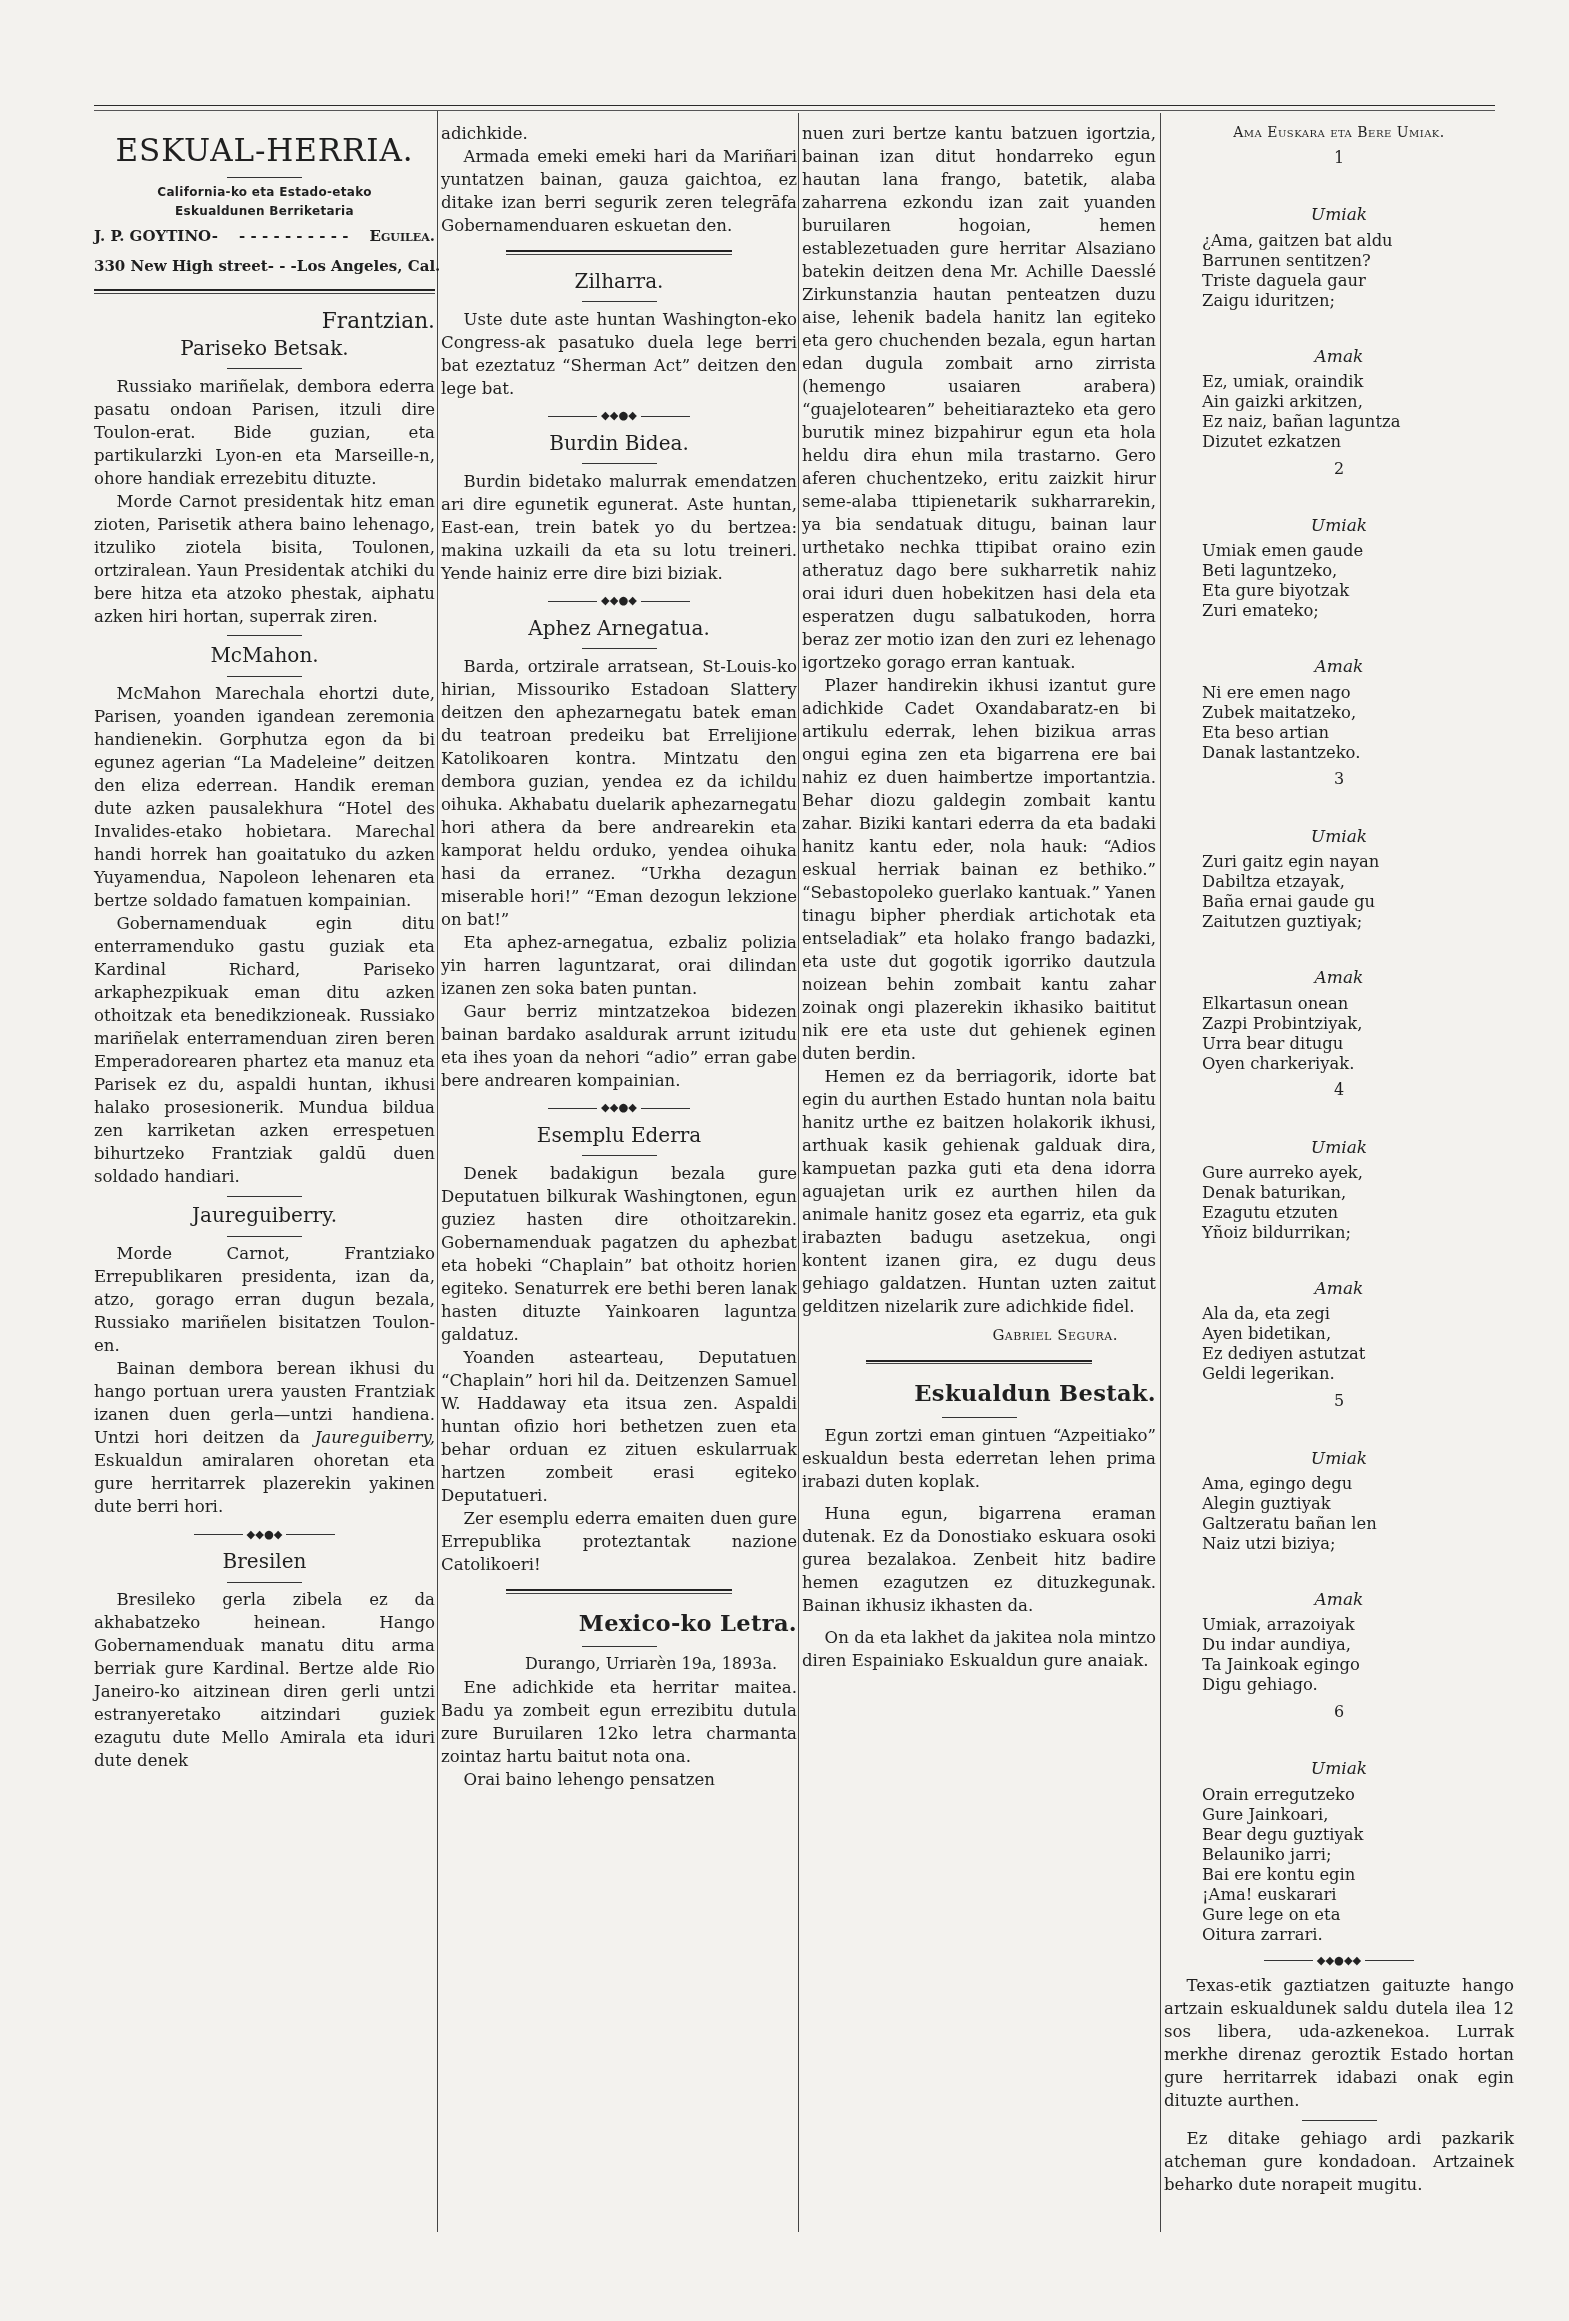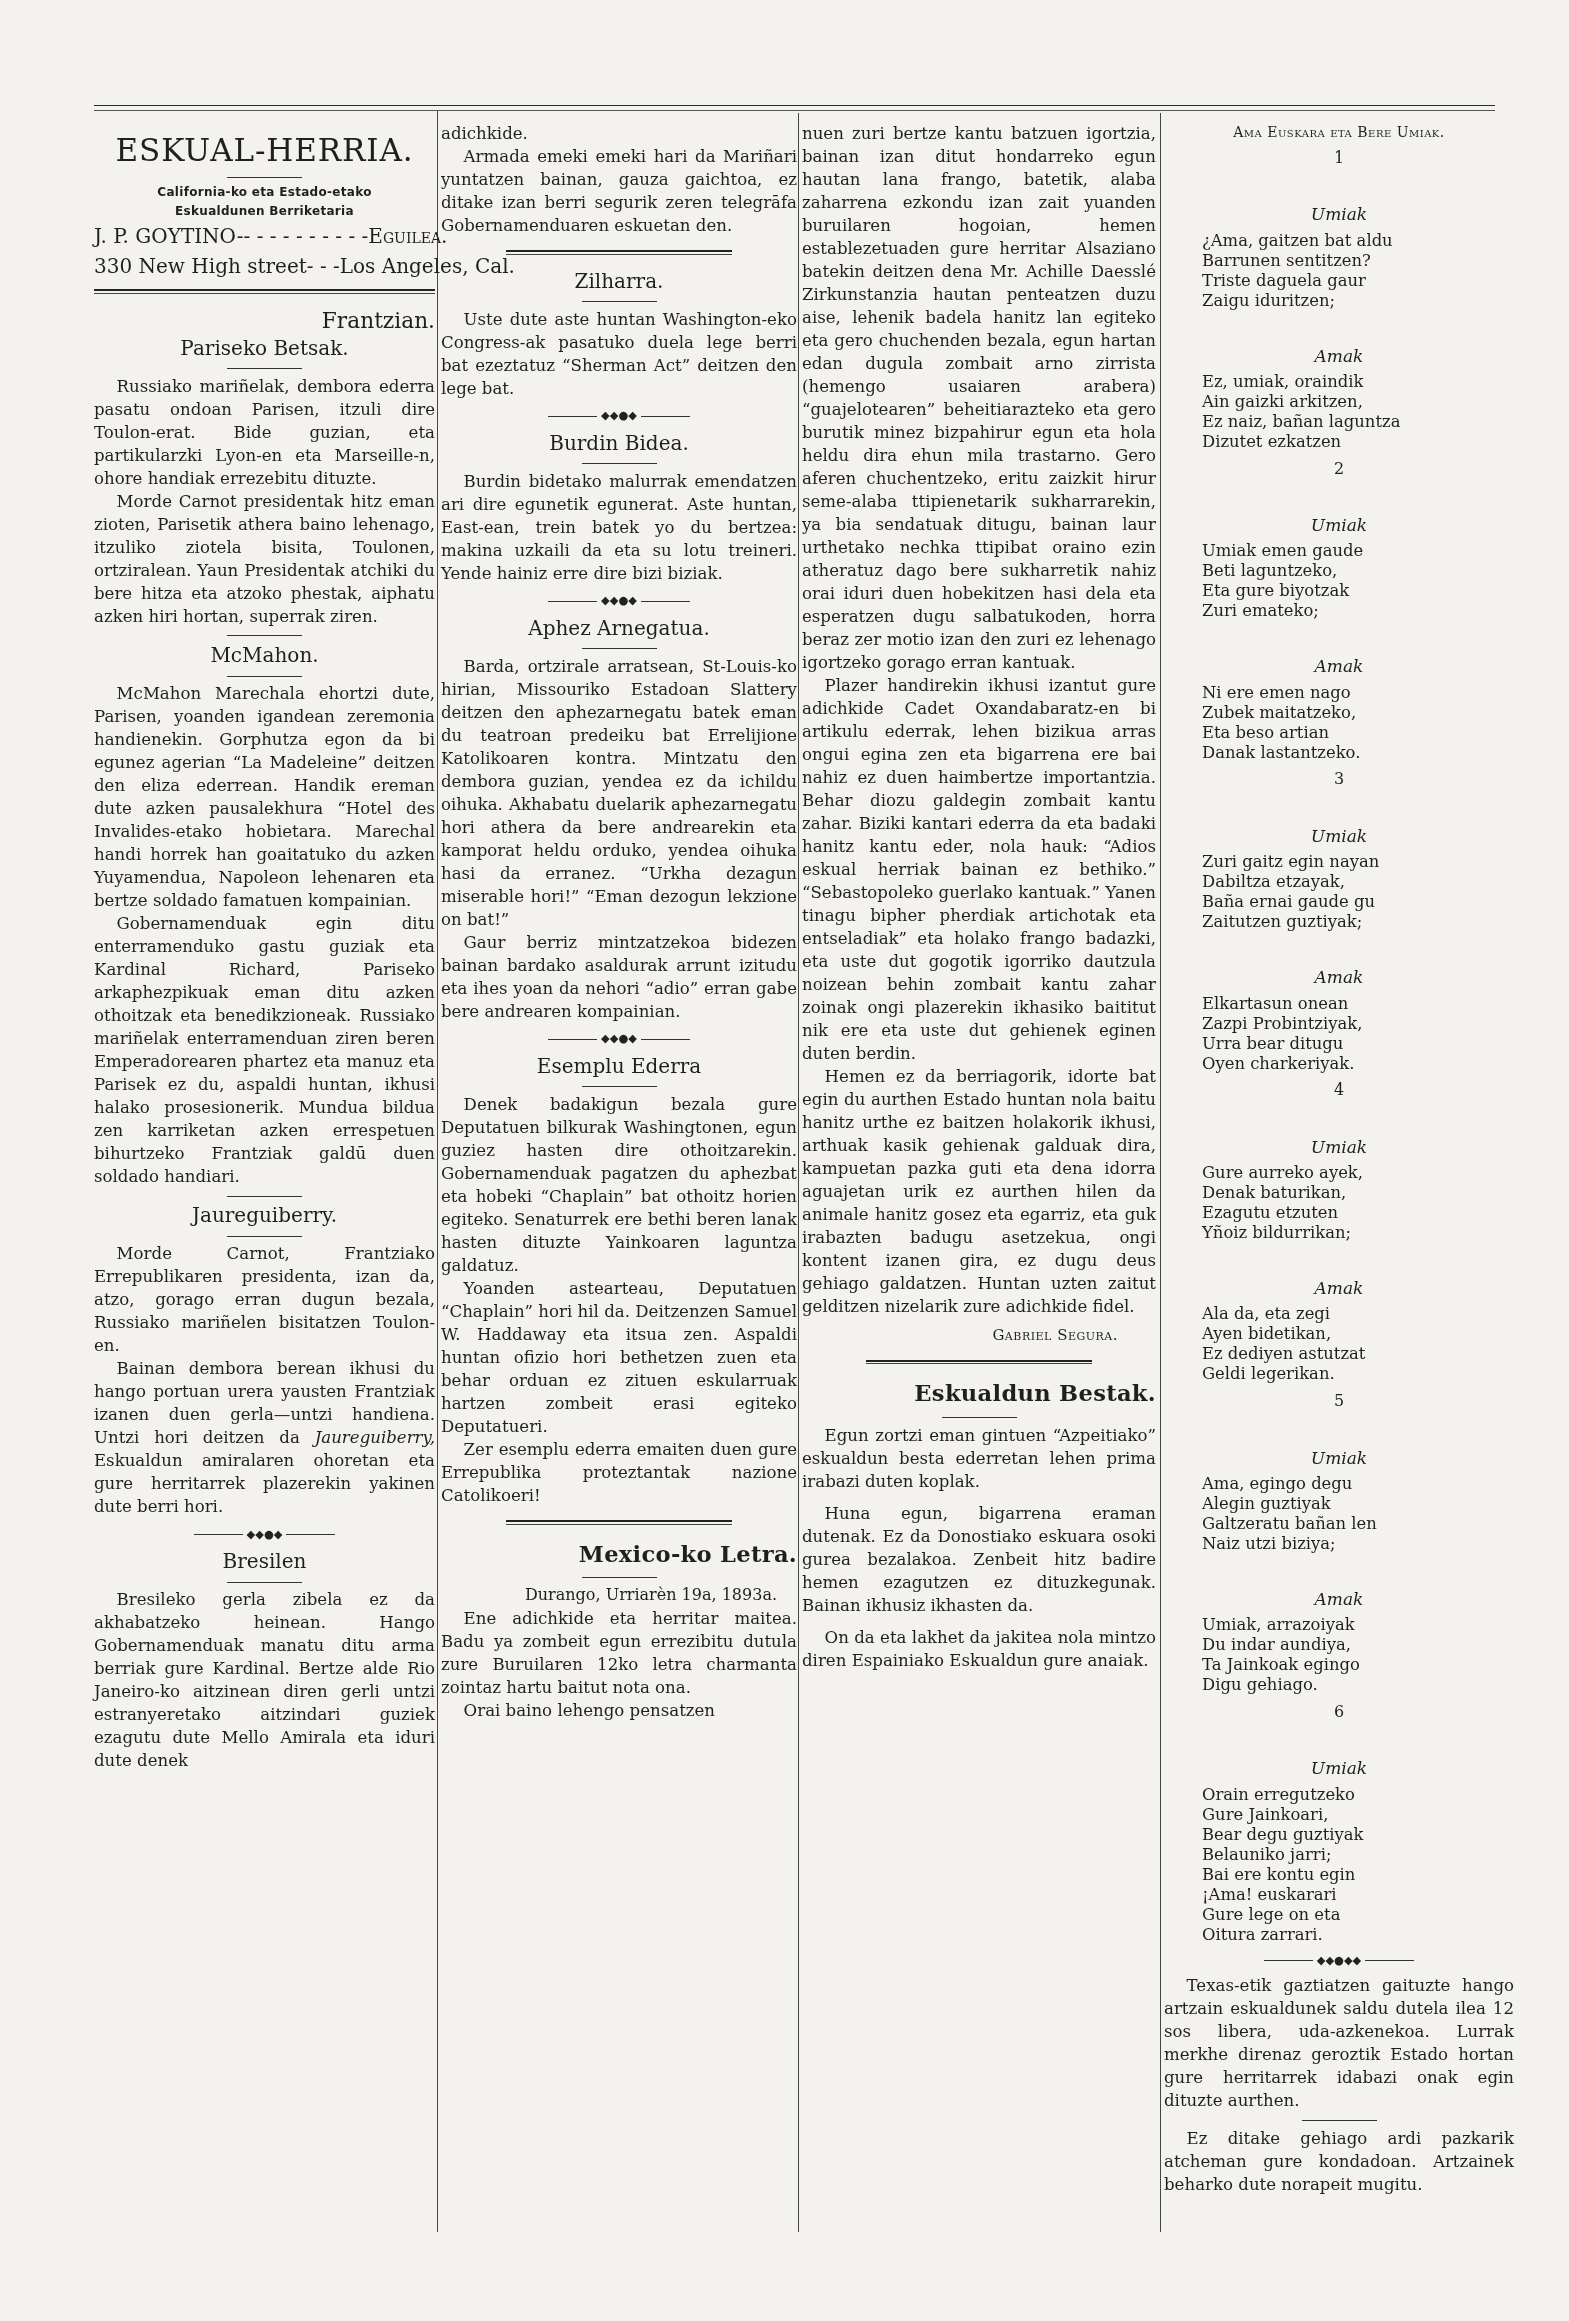--- a/index.html
+++ b/index.html
@@ -15,21 +15,21 @@
   .col2 { left: 441px; width: 356px; }
   .col3 { left: 802px; width: 354px; }
   .col4 { left: 1164px; width: 350px; }
   .vrule { position: absolute; top: 111px; bottom: 89px; border-left: 1.4px solid #444; }
   .v1 { left: 437px; } .v2 { left: 798px; top: 113px; } .v3 { left: 1160px; top: 113px; }
   p { margin: 0; text-align: justify; text-indent: 22.6px; hyphens: manual; }
   p.noindent { text-indent: 0; }
   .mast-title { text-align: center; font-size: 31px; letter-spacing: 0.9px; line-height: 38px; margin-top: 9.4px; }
   .short-rule { width: 75px; margin: 7.5px auto 5.6px; border-top: 1.4px solid #333; }
   .mast-sub { text-align: center; font-family: "DejaVu Sans", "Liberation Sans", sans-serif; font-weight: bold; font-size: 12px; line-height: 19px; letter-spacing: 0.3px; }
-  .mast-line { display: flex; justify-content: space-between; font-size: 20px; line-height: 30px; white-space: nowrap; }
+  .mast-line { display: flex; justify-content: space-between; font-size: 15px; line-height: 30px; white-space: nowrap; font-weight: bold; }
   .mast-line .sc { font-variant: small-caps; }
   .double-rule { border-top: 2.8px solid #222; border-bottom: 0.9px solid #444; height: 1.9px; margin: 7.5px 0 13px; }
   .double-rule.short { width: 226px; margin: 13px auto 13px; }
   h2 { font-weight: normal; text-align: right; margin: 0; font-size: 21.7px; line-height: 28px; }
   h3 { font-weight: normal; text-align: center; margin: 0; font-size: 20px; line-height: 26px; }
   h2.bold { font-weight: bold; font-size: 22.6px; line-height: 32px; letter-spacing: 0.3px; }
   .ornament { text-align: center; font-size: 11.3px; line-height: 13px; margin: 9.4px 0 7.5px; color: #222; position: relative; }
   .ornament::before, .ornament::after { content: ""; display: inline-block; width: 49px; border-top: 0.9px solid #333; vertical-align: middle; margin: 0 3.8px; }
   .gap { height: 9.4px; }
   .dateline { text-align: right; padding-right: 20px; font-size: 16px; line-height: 22.6px; }
@@ -110,20 +110,21 @@
   <div>
     <h3>Burdin Bidea.</h3>
     <div class="short-rule"></div>
     <p>Burdin bidetako malurrak emendatzen ari dire egunetik egunerat. Aste huntan, East-ean, trein batek yo du bertzea: makina uzkaili da eta su lotu treineri. Yende hainiz erre dire bizi biziak.</p>
   </div>
   <div class="ornament">◆◆●◆</div>
   <div>
     <h3>Aphez Arnegatua.</h3>
     <div class="short-rule"></div>
     <p>Barda, ortzirale arratsean, St-Louis-ko hirian, Missouriko Estadoan Slattery deitzen den aphezarnegatu batek eman du teatroan predeiku bat Errelijione Katolikoaren kontra. Mintzatu den dembora guzian, yendea ez da ichildu oihuka. Akhabatu duelarik aphezarnegatu hori athera da bere andrearekin eta kamporat heldu orduko, yendea oihuka hasi da erranez. “Urkha dezagun miserable hori!” “Eman dezogun lekzione on bat!”</p>
+    <p>Eta aphez-arnegatua, ezbaliz polizia yin harren laguntzarat, orai dilindan izanen zen soka baten puntan.</p>
     <p>Gaur berriz mintzatzekoa bidezen bainan bardako asaldurak arrunt izitudu eta ihes yoan da nehori “adio” erran gabe bere andrearen kompainian.</p>
   </div>
   <div class="ornament">◆◆●◆</div>
   <div>
     <h3>Esemplu Ederra</h3>
     <div class="short-rule"></div>
     <p>Denek badakigun bezala gure Deputatuen bilkurak Washingtonen, egun guziez hasten dire othoitzarekin. Gobernamenduak pagatzen du aphezbat eta hobeki “Chaplain” bat othoitz horien egiteko. Senaturrek ere bethi beren lanak hasten dituzte Yainkoaren laguntza galdatuz.</p>
     <p>Yoanden astearteau, Deputatuen “Chaplain” hori hil da. Deitzenzen Samuel W. Haddaway eta itsua zen. Aspaldi huntan ofizio hori bethetzen zuen eta behar orduan ez zituen eskularruak hartzen zombeit erasi egiteko Deputatueri.</p>
     <p>Zer esemplu ederra emaiten duen gure Errepublika proteztantak nazione Catolikoeri!</p>
   </div>

